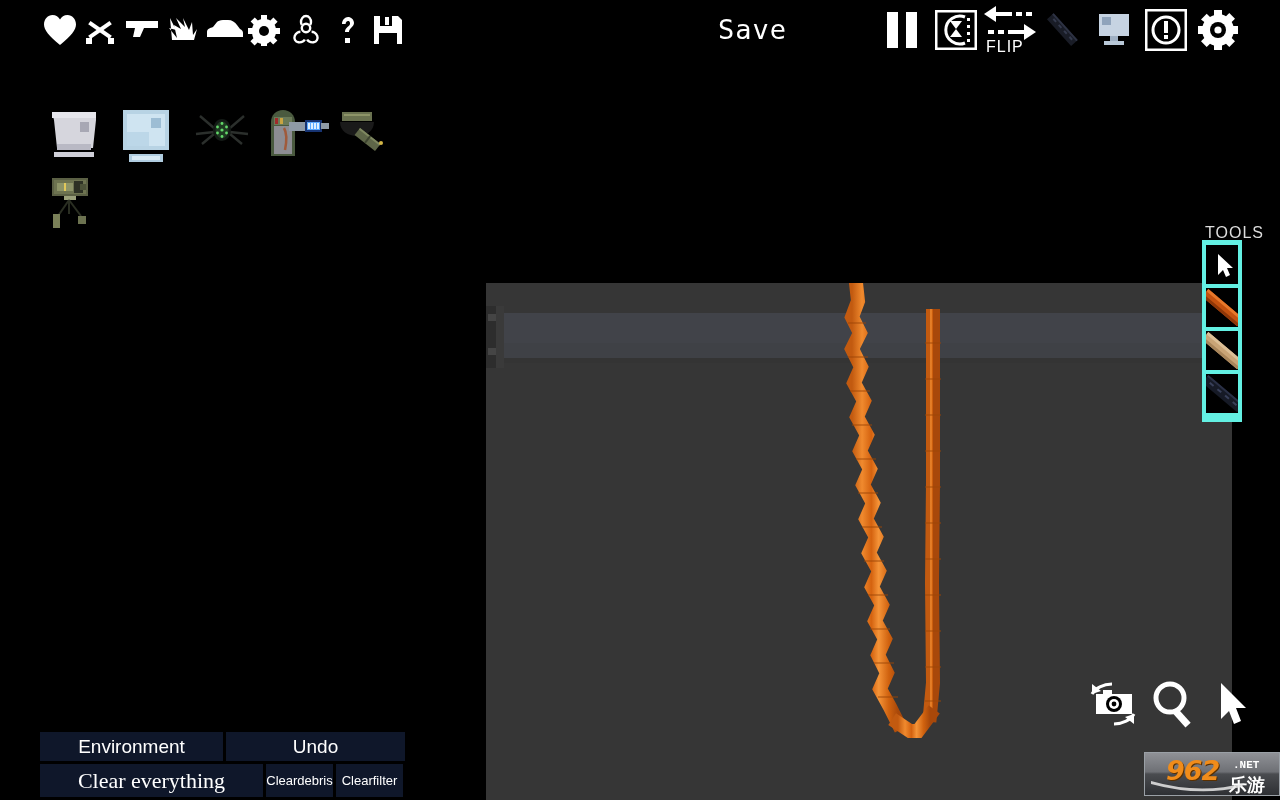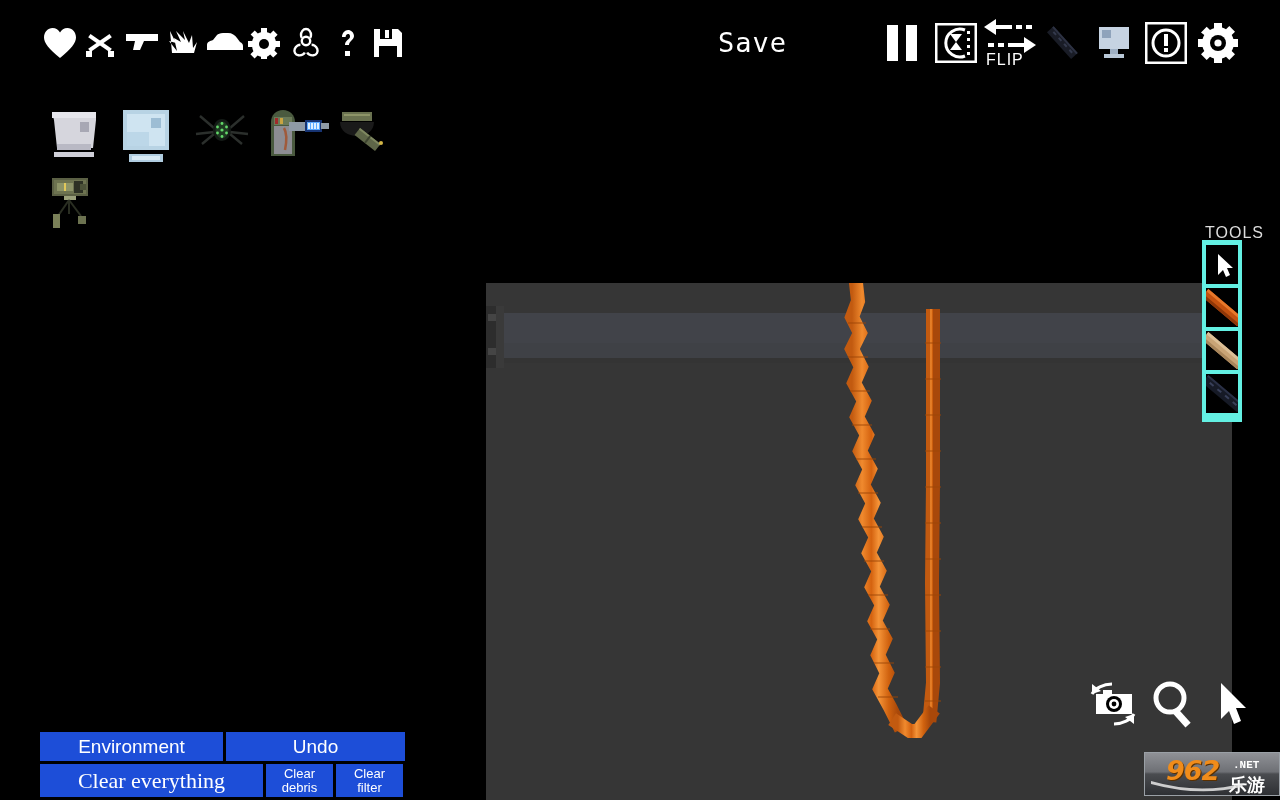--- a/index.html
+++ b/index.html
@@ -39,21 +39,21 @@
   .edge-post-in {
     position: absolute; left: 10px; top: 0; width: 8px; height: 62px;
     background: #3a3a3a;
   }
 
   
   .rope-wrap { position: absolute; left: 0; top: 0; width: 100%; height: 100%; }
 
   
   #topbar {
-    position: absolute; left: 0; top: 13px; width: 1260px; height: 60px;
+    position: absolute; left: 0; top: 0; width: 1260px; height: 60px;
   }
   .tb-icon {
     position: absolute; top: 8px;
     width: 44px; height: 44px;
     display: flex; align-items: center; justify-content: center;
     color: #fff;
   }
   .tb-icon svg { display: block; }
 
   
@@ -103,33 +103,33 @@
   }
   .pal-cell canvas, .pal-cell svg { display: block; }
 
   
   #bottom-panel {
     position: absolute; left: 40px; top: 732px;
     width: 365px; height: 66px;
   }
   .bp-row { display: flex; width: 365px; margin-bottom: 3px; }
   .bp-btn {
-    background: #1d4ed8;
+    background: #0f172a;
     color: #fff;
     display: flex; align-items: center; justify-content: center;
     text-align: center;
     font-family: "Liberation Sans", sans-serif;
     cursor: pointer;
     line-height: 1.05;
   }
   .bp-environment { width: 183px; height: 29px; font-size: 19px; }
   .bp-undo       { width: 179px; height: 29px; font-size: 19px; margin-left: 3px;}
   .bp-clear-all  { width: 223px; height: 33px; font-size: 22px; font-family: Liberation Serif, serif; }
   .bp-small      { width: 67px;  height: 33px; font-size: 13px; margin-left: 3px;
-                   flex-direction: column; }
+                   flex-direction: row; }
 
   
   #tools-label {
     position: absolute; left: 1205px; top: 224px;
     color: #ddd; font-size: 16px; letter-spacing: 1px;
     font-family: "Liberation Sans", sans-serif;
   }
   #tools-panel {
     position: absolute; left: 1202px; top: 240px;
     width: 40px; height: 182px;

